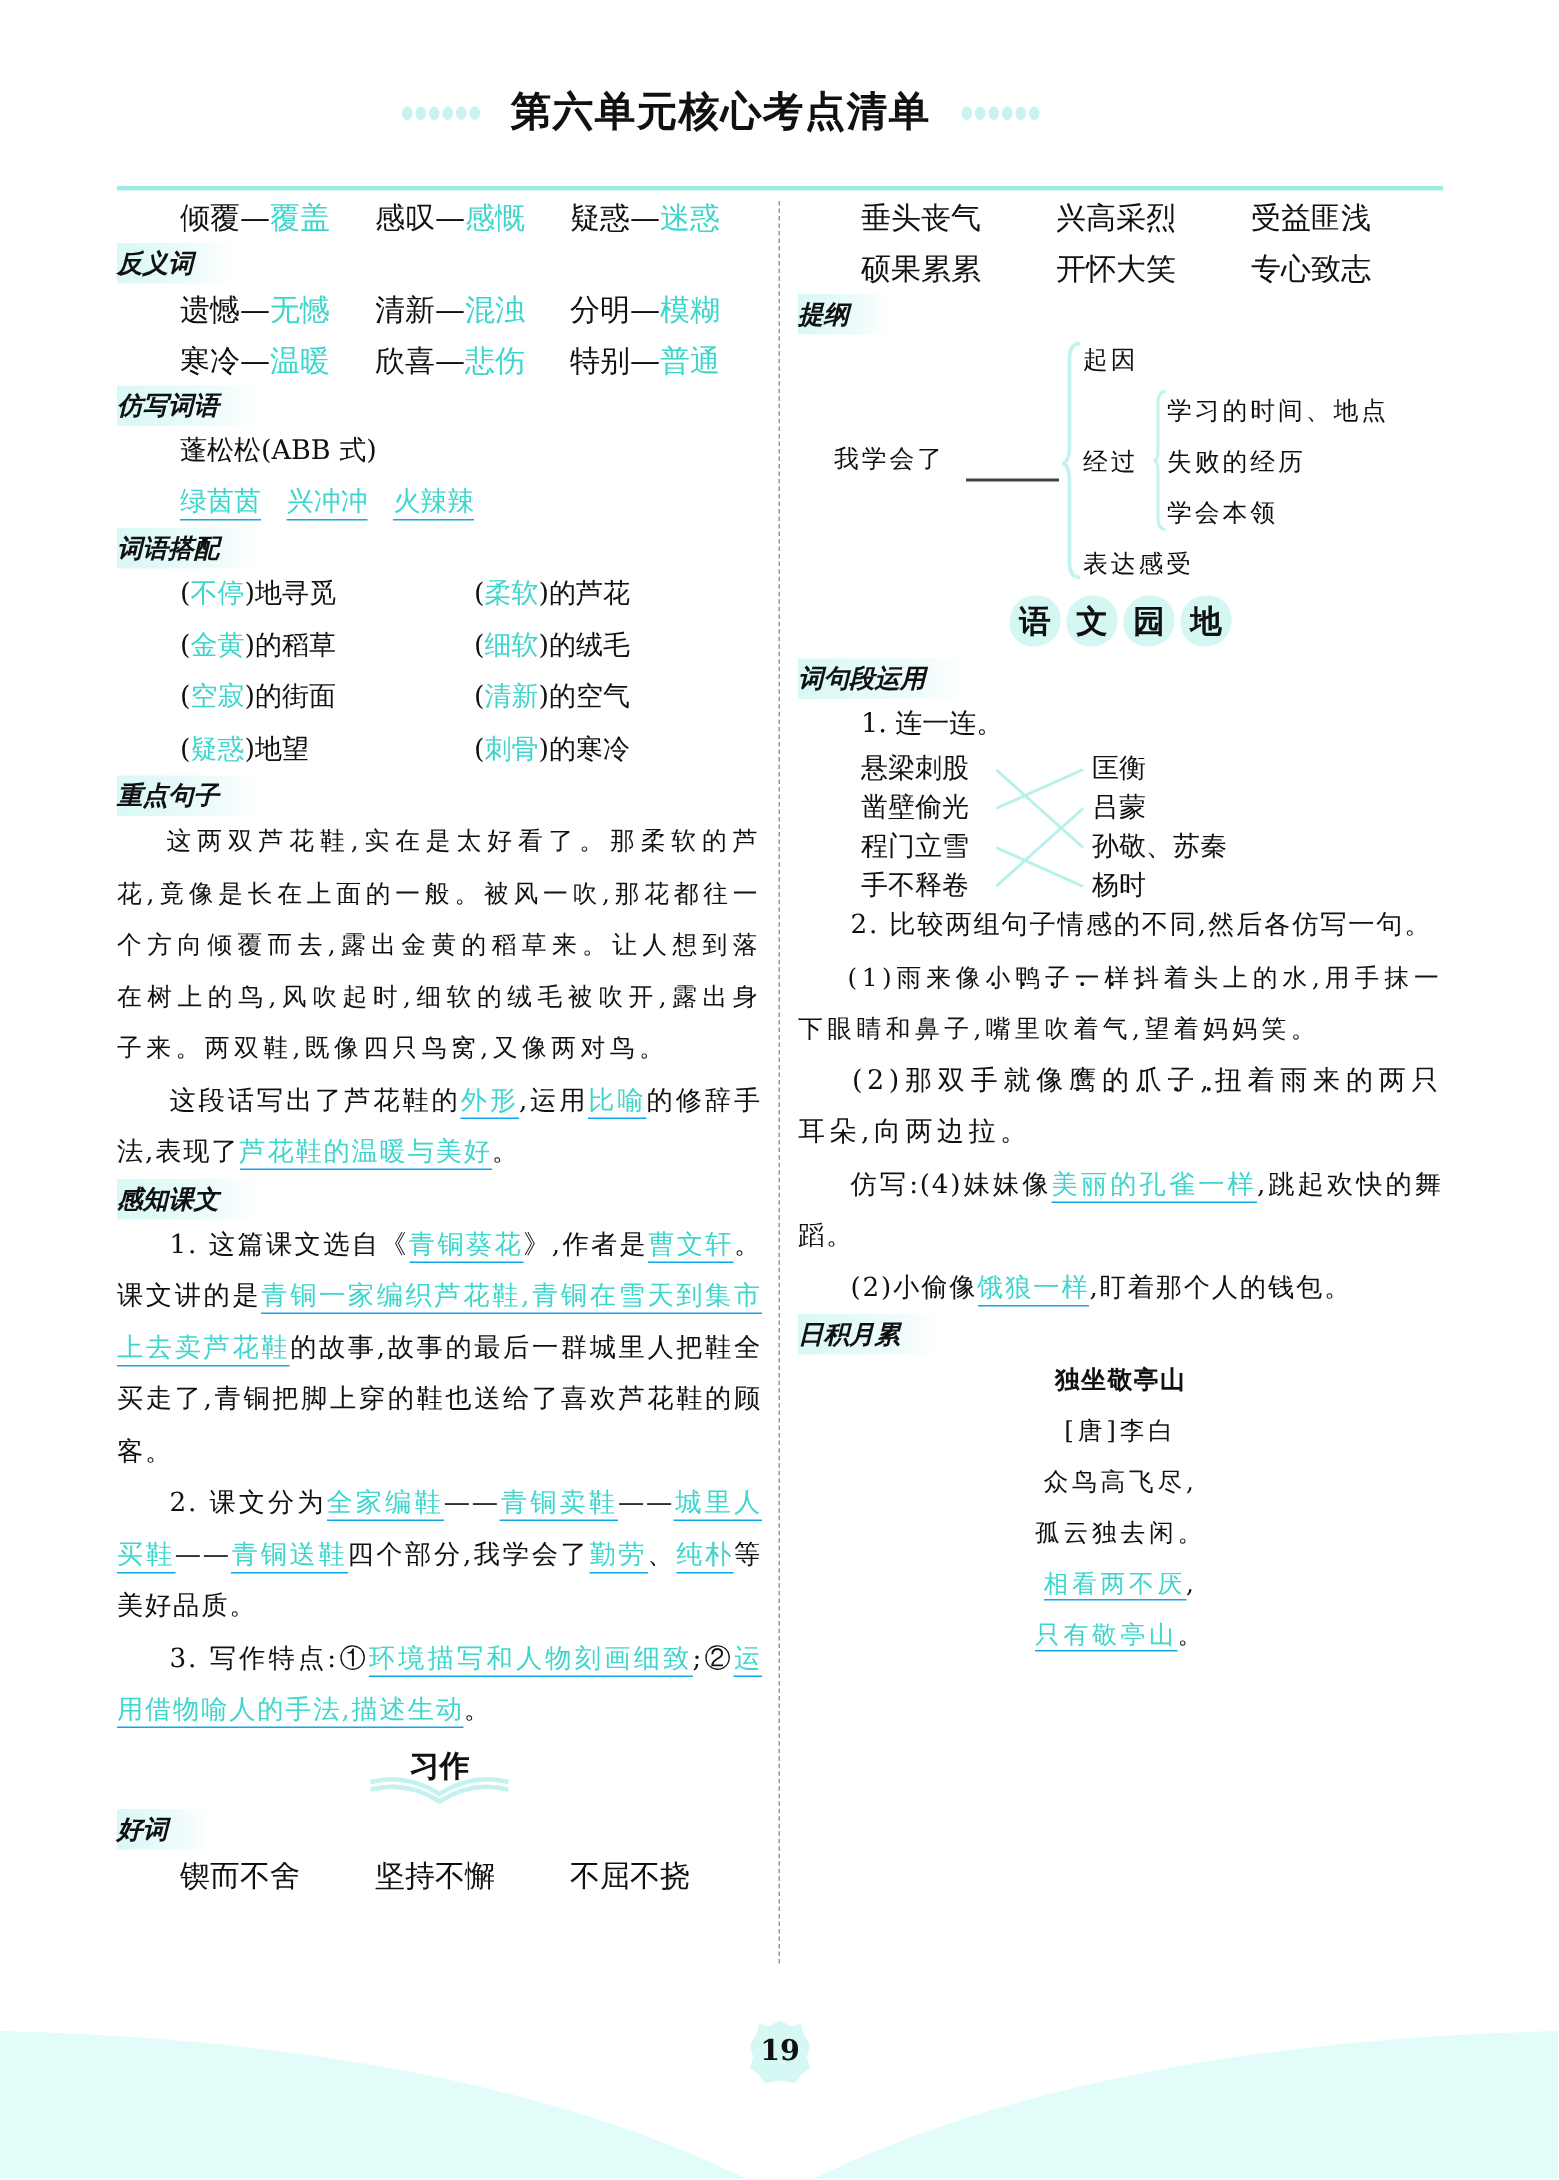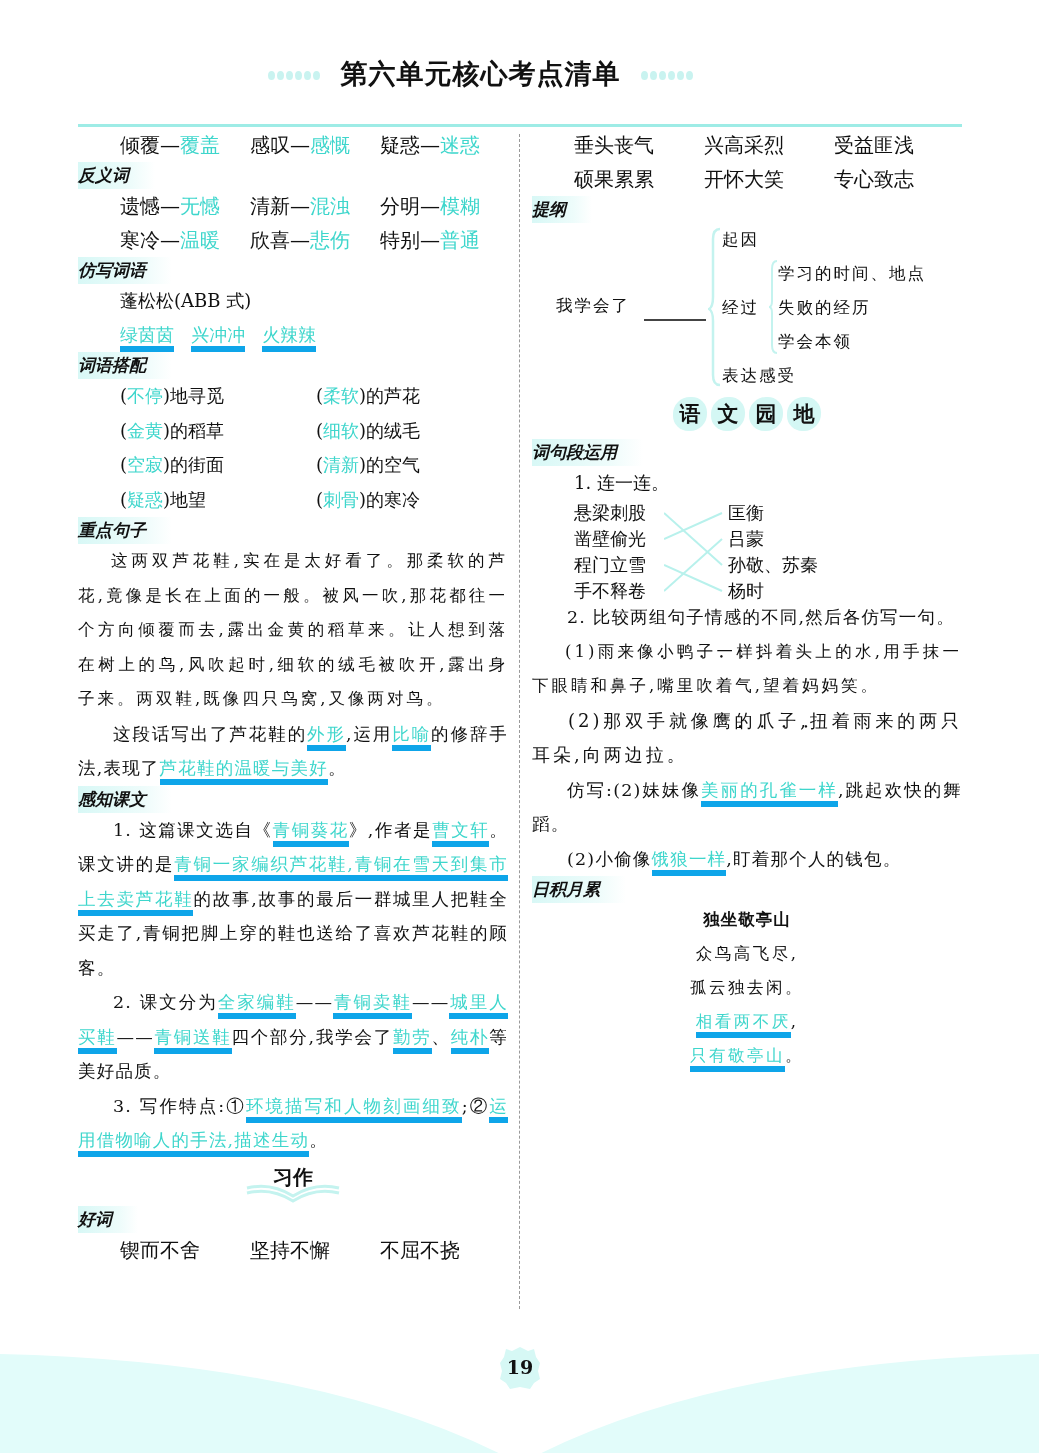--- a/index.html
+++ b/index.html
@@ -14,21 +14,21 @@
   .divider { left:519px; top:134px; width:0; height:1175px; border-left:1px dashed #999; }
 
   .col { position:absolute; top:128px; }
   .colL { left:78px; width:430px; }
   .colR { left:532px; width:430px; }
 
   .sec { display:inline-block; font-family:"DejaVu Sans",sans-serif; font-weight:bold; font-size:17px;
          padding:2px 26px 2px 0; background:linear-gradient(90deg,#d8f8f6 0%,#eefcfb 70%,rgba(255,255,255,0) 100%); color:#111;font-style:italic; }
   .line { font-size:18px; line-height:34px; white-space:nowrap; }
   .ans { color:#3ed6cc; }
-  .u { color:#3ed6cc; border-bottom:6px solid #0ea5e9; padding-bottom:1px; }
+  .u { color:#3ed6cc; border-bottom:1px solid #0ea5e9; padding-bottom:1px; }
   .para { font-size:17.5px; line-height:34.5px; text-align:justify; letter-spacing:1.2px; }
   .indent { text-indent:2em; }
   .grid3 { display:grid; grid-template-columns:130px 130px 130px; padding-left:42px; font-size:20px; line-height:34px; }
   .grid2 { display:grid; grid-template-columns:196px 200px; padding-left:42px; font-size:18px; line-height:34.5px; }
   .dotted { position:relative; }
   .dotted::after { content:"•"; position:absolute; left:50%; transform:translateX(-50%); bottom:-14px; font-size:9px; color:#111; }
 
   .xizuo { text-align:center; margin:6px 0 2px; position:relative; height:40px; }
   .xizuo .book { position:absolute; left:50%; top:18px; transform:translateX(-50%); width:96px; height:22px; }
   .xizuo .txt { position:relative; font-family:"DejaVu Sans",sans-serif; font-weight:bold; font-size:20px; }
@@ -168,25 +168,26 @@
     <div class="abs" style="left:196px;top:0;line-height:26px;">
       <div>匡衡</div>
       <div>吕蒙</div>
       <div>孙敬、苏秦</div>
       <div>杨时</div>
     </div>
   </div>
   <div class="para indent">2. 比较两组句子情感的不同,然后各仿写一句。</div>
   <div class="para indent" style="font-size:16.5px;letter-spacing:3px;"><span>(1)雨来</span><span class="dotted">像</span><span class="dotted">小</span><span class="dotted">鸭</span><span class="dotted">子</span><span class="dotted">一</span><span class="dotted">样</span><span>抖着头上的水,用手抹一下眼睛和鼻子,嘴里吹着气,望着妈妈笑。</span></div>
   <div class="para indent" style="font-size:18px;letter-spacing:3px;"><span>(2)那双手就</span><span class="dotted">像</span><span class="dotted">鹰</span><span class="dotted">的</span><span class="dotted">爪</span><span class="dotted">子</span><span>,扭着雨来的两只耳朵,向两边拉。</span></div>
-  <div class="para indent"><span>仿写:(2)妹妹像</span><span class="u">美丽的孔雀一样</span><span>,跳起欢快的舞蹈。</span></div>
+  <div class="para indent"><span>仿写:(4)妹妹像</span><span class="u">美丽的孔雀一样</span><span>,跳起欢快的舞蹈。</span></div>
   <div class="para indent"><span>(2)小偷像</span><span class="u">饿狼一样</span><span>,盯着那个人的钱包。</span></div>
 
   <div class="sec">日积月累</div>
   <div class="poem" style="font-family:'DejaVu Sans',sans-serif;font-weight:bold;letter-spacing:1px;">独坐敬亭山</div>
+  <div class="poem">[唐]李白</div>
   <div class="poem">众鸟高飞尽,</div>
   <div class="poem">孤云独去闲。</div>
   <div class="poem"><span class="u">相看两不厌</span><span>,</span></div>
   <div class="poem"><span class="u">只有敬亭山</span><span>。</span></div>
 </div>
 
 <svg class="abs footer" viewBox="0 0 1039 101" preserveAspectRatio="none">
   <path d="M0 2 Q330 10 520 112 Q710 10 1039 2 L1039 101 L0 101 Z" fill="#e2fcfa"></path>
 </svg>
 <svg class="abs" style="left:498px;top:1345px;" width="44" height="46">

